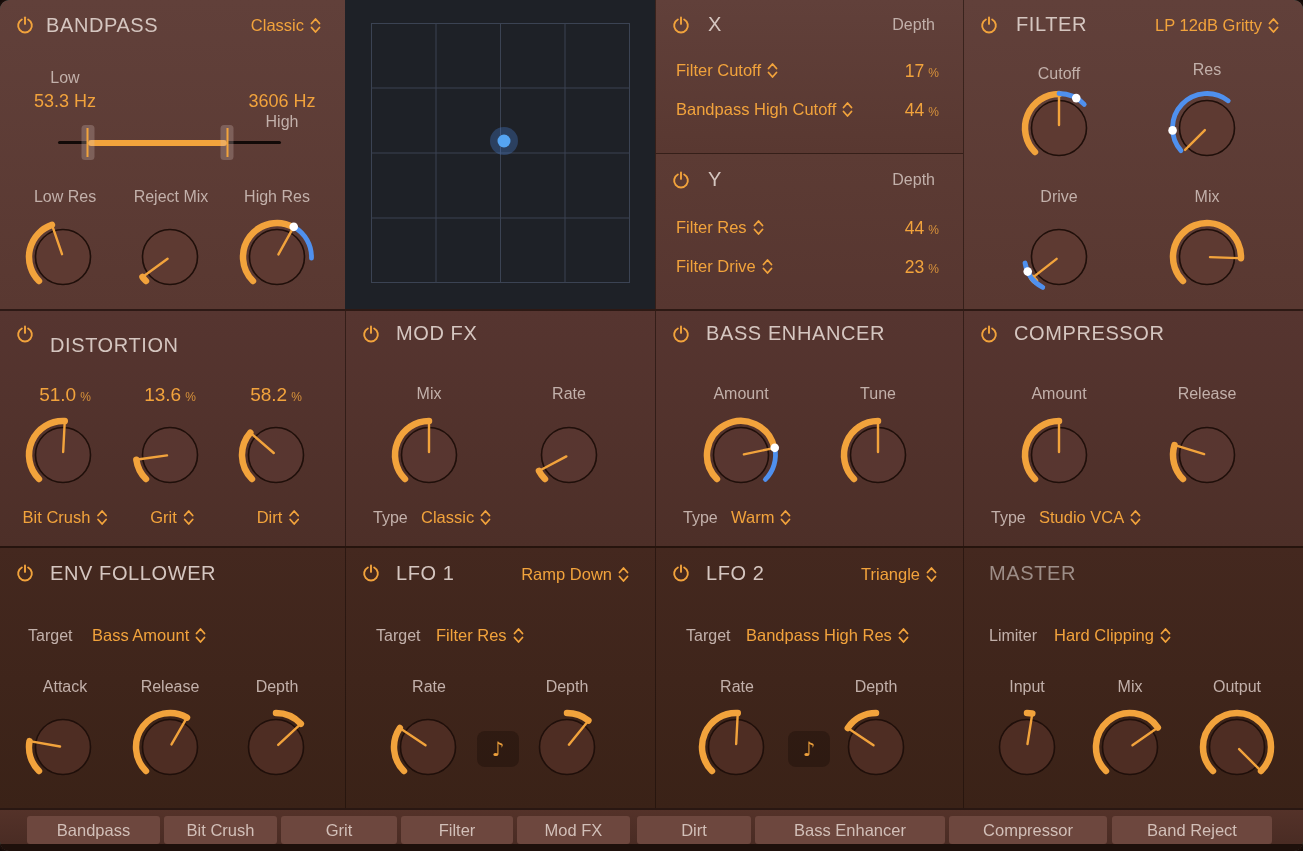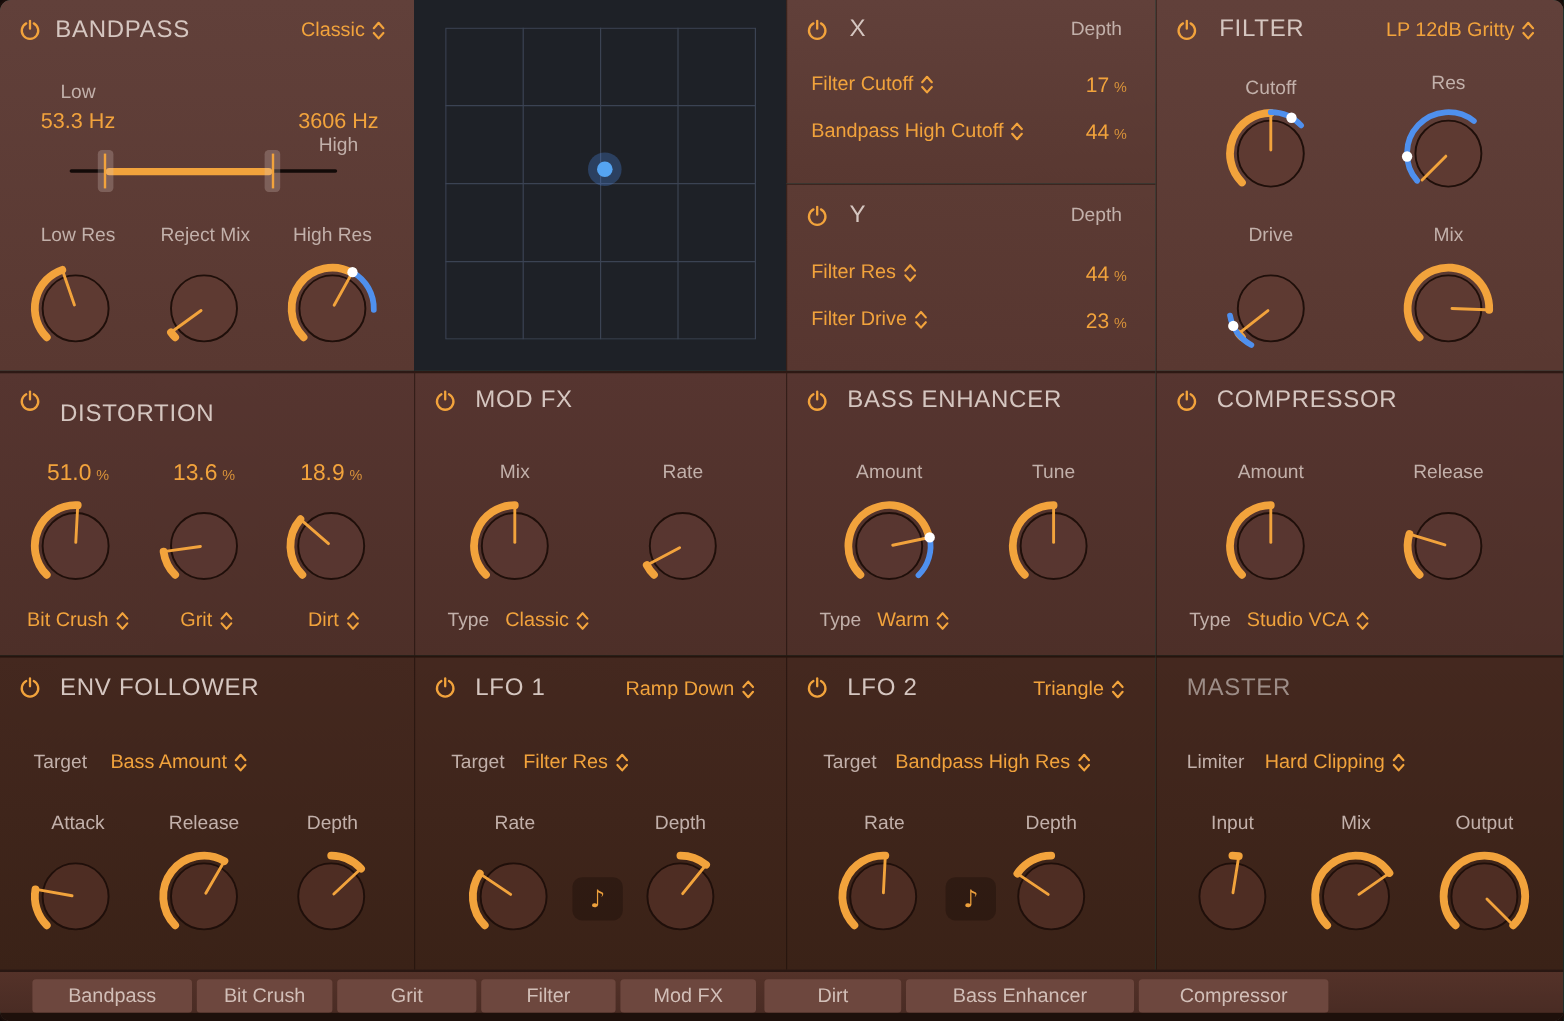--- a/index.html
+++ b/index.html
@@ -231,21 +231,21 @@
     <div class="title" style="left:50px;top:11px;margin-top:12px;">DISTORTION</div>
     <div class="pctv cl" style="position:absolute;left:65px;top:73px;">
       <span class="num" style="font-size:19px;">51.0</span>
       <span class="u">%</span>
     </div>
     <div class="pctv cl" style="position:absolute;left:170px;top:73px;">
       <span class="num" style="font-size:19px;">13.6</span>
       <span class="u">%</span>
     </div>
     <div class="pctv cl" style="position:absolute;left:276px;top:73px;">
-      <span class="num" style="font-size:19px;">18.9</span>
+      <span class="num" style="font-size:19px;">58.2</span>
       <span class="u">%</span>
     </div>
     <div class="knob" style="left:63px;top:144px;"><svg width="80" height="80" viewBox="0 0 80 80" fill="none">
           <circle cx="40" cy="40" r="27.5" fill="#583630" stroke="#1f0f0a" stroke-width="1.6"></circle>
           <path d="M 15.96 64.04 A 34 34 0 0 1 41.78 6.05" stroke="#f2a33c" stroke-width="6.5" stroke-linecap="round"></path>
           <line x1="40.16" y1="37.00" x2="41.62" y2="9.04" stroke="#f2a33c" stroke-width="2.4" stroke-linecap="round"></line>
         </svg></div>
     <div class="knob" style="left:170px;top:144px;"><svg width="80" height="80" viewBox="0 0 80 80" fill="none">
           <circle cx="40" cy="40" r="27.5" fill="#583630" stroke="#1f0f0a" stroke-width="1.6"></circle>
           <path d="M 15.96 64.04 A 34 34 0 0 1 6.33 44.73" stroke="#f2a33c" stroke-width="6.5" stroke-linecap="round"></path>
@@ -507,15 +507,16 @@
 
   <div id="footer">
     <div class="fbtn" style="left:27px;width:133px;">Bandpass</div>
     <div class="fbtn" style="left:164px;width:113px;">Bit Crush</div>
     <div class="fbtn" style="left:281px;width:116px;">Grit</div>
     <div class="fbtn" style="left:401px;width:112px;">Filter</div>
     <div class="fbtn" style="left:517px;width:113px;">Mod FX</div>
     <div class="fbtn" style="left:637px;width:114px;">Dirt</div>
     <div class="fbtn" style="left:755px;width:190px;">Bass Enhancer</div>
     <div class="fbtn" style="left:949px;width:158px;">Compressor</div>
+    <div class="fbtn" style="left:1112px;width:160px;">Band Reject</div>
   </div>
 
 </div>
 
 </body></html>

